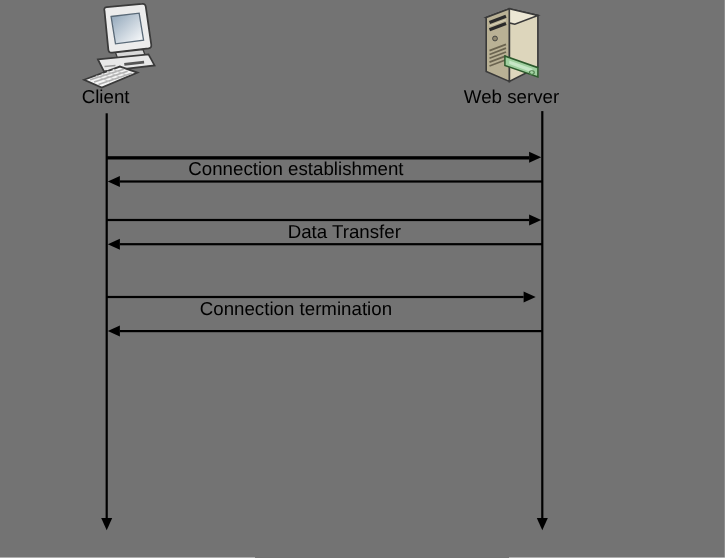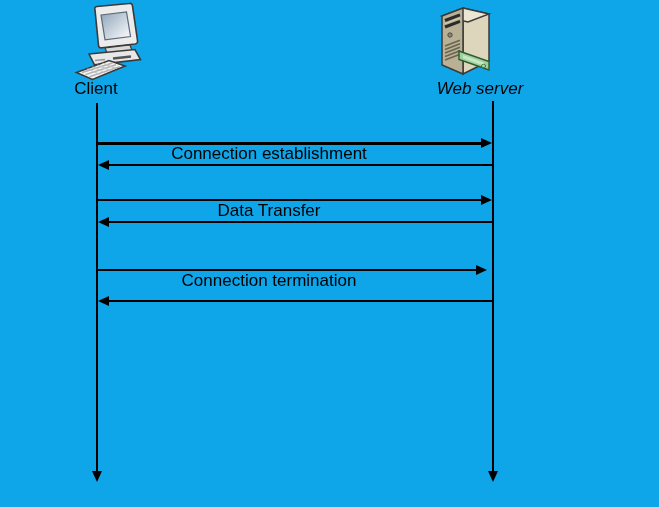--- a/index.html
+++ b/index.html
@@ -5,21 +5,21 @@
   html, body {
     margin: 0;
     padding: 0;
     background: #ffffff;
     font-family: "Liberation Sans", sans-serif;
   }
   .canvas {
     position: relative;
     width: 659px;
     height: 507px;
-    background: #0ea5e9;
+    background: #737373;
     overflow: hidden;
     color: #000000;
   }
   .actor-icon {
     position: absolute;
   }
   .actor-label {
     position: absolute;
     width: 112px;
     text-align: center;
@@ -128,30 +128,30 @@
       <circle cx="13" cy="34" r="2.2" fill="#8f8870" stroke="#3a3a3a" stroke-width="0.8"></circle>
       <path d="M8 45 L23 39.3 M8 48.5 L23 42.8 M8 52 L23 46.3 M8 55.5 L23 49.8 M8 59 L23 53.3" stroke="#6b6450" stroke-width="1.6" fill="none"></path>
     </g>
     <g>
       <path d="M22 50 L52 60.5 L52 69 L22 58.5 Z" fill="#9fd09f" stroke="#2d5a2d" stroke-width="1.4"></path>
       <path d="M26 54 L47 61.5 L47 64.8 L26 57.2 Z" fill="#c6e6c6"></path>
       <ellipse cx="46.5" cy="65" rx="2.2" ry="1.7" fill="none" stroke="#4f7f4f" stroke-width="1"></ellipse>
     </g>
   </svg>
 
-  <div class="actor-label" style="left:424px; top:79px;font-style:italic;">Web server</div>
+  <div class="actor-label" style="left:409px; top:79px;">Web server</div>
 
   <div class="lifeline" style="left:95.75px; top:103px; height:369px;"></div>
   <div class="lifeline" style="left:491.75px; top:101px; height:371px;"></div>
 
   <div class="msg-arrow right" style="top:142px;"></div>
   <div class="msg-label" style="top:144px;">Connection establishment</div>
   <div class="msg-arrow left" style="top:163.5px;"></div>
 
   <div class="msg-arrow right" style="top:198.5px;"></div>
-  <div class="msg-label" style="top:201px;">Data Transfer</div>
+  <div class="msg-label" style="top:201px;padding-left:44px;">Data Transfer</div>
   <div class="msg-arrow left" style="top:220.5px;"></div>
 
   <div class="msg-arrow right" style="top:268.5px; width:379px;"></div>
   <div class="msg-label" style="top:271px;text-align:center;">Connection termination</div>
   <div class="msg-arrow left" style="top:299.5px;"></div>
 
 </div>
 
 </body></html>

